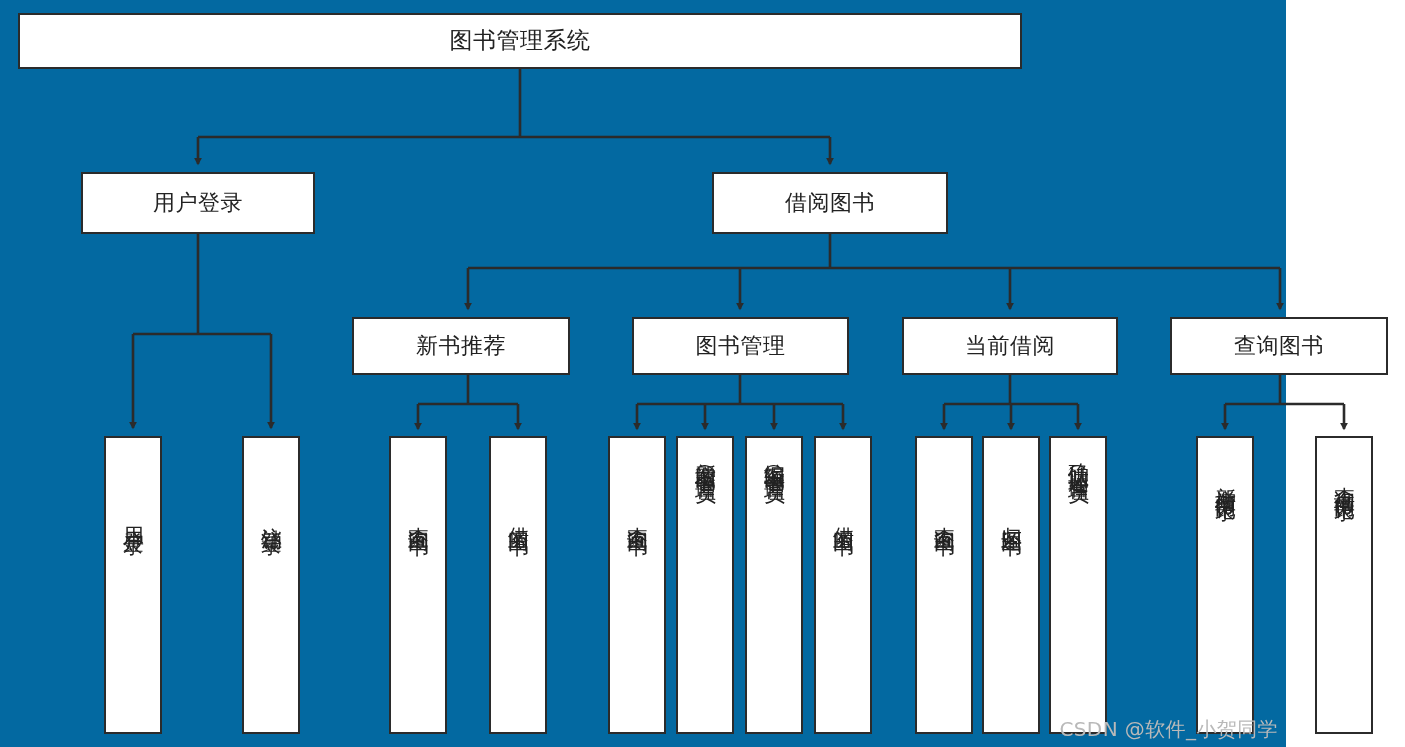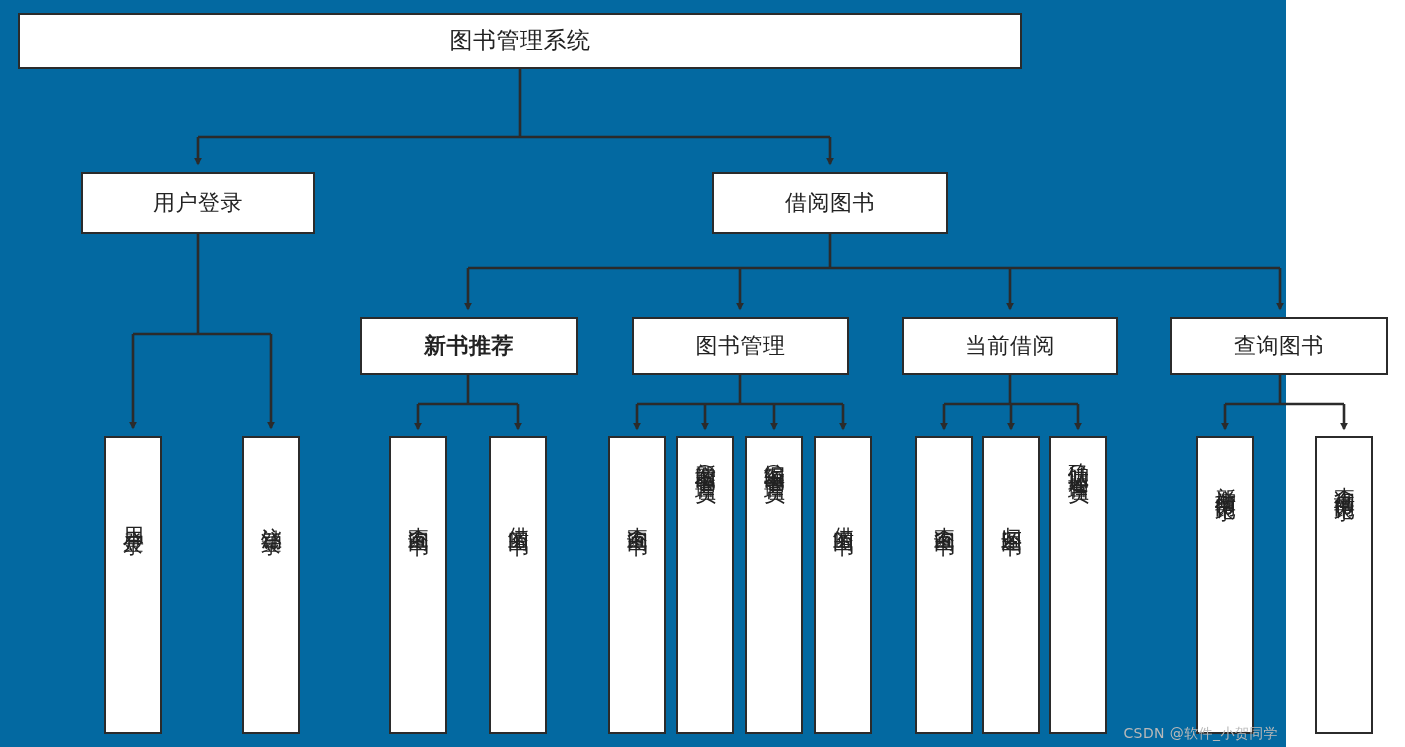--- a/index.html
+++ b/index.html
@@ -60,21 +60,21 @@
     text-orientation: upright;
     font-size: 21px;
     letter-spacing: 3px;
     line-height: 1;
   }
   .node.root .node-label { font-size: 23px; }
   .watermark {
     position: absolute;
     right: 8px;
     bottom: 4px;
-    font-size: 14px;
+    font-size: 20px;
     color: #b9b9b9;
     white-space: nowrap;
     font-family: "DejaVu Sans", "Liberation Sans", sans-serif;
     z-index: 5;
     letter-spacing: 0.4px;
     margin-left: 12px;
   }
 </style>
 </head>
 <body>
@@ -148,21 +148,21 @@
   </div>
 
   <div class="node horizontal" style="left:81px; top:172px; width:234px; height:62px;">
     <span class="node-label">用户登录</span>
   </div>
 
   <div class="node horizontal" style="left:712px; top:172px; width:236px; height:62px;">
     <span class="node-label">借阅图书</span>
   </div>
 
-  <div class="node horizontal" style="left:360px; top:317px; width:218px; height:58px;font-weight:bold;">
+  <div class="node horizontal" style="left:352px; top:317px; width:218px; height:58px;">
     <span class="node-label">新书推荐</span>
   </div>
 
   <div class="node horizontal" style="left:632px; top:317px; width:217px; height:58px;">
     <span class="node-label">图书管理</span>
   </div>
 
   <div class="node horizontal" style="left:902px; top:317px; width:216px; height:58px;">
     <span class="node-label">当前借阅</span>
   </div>

